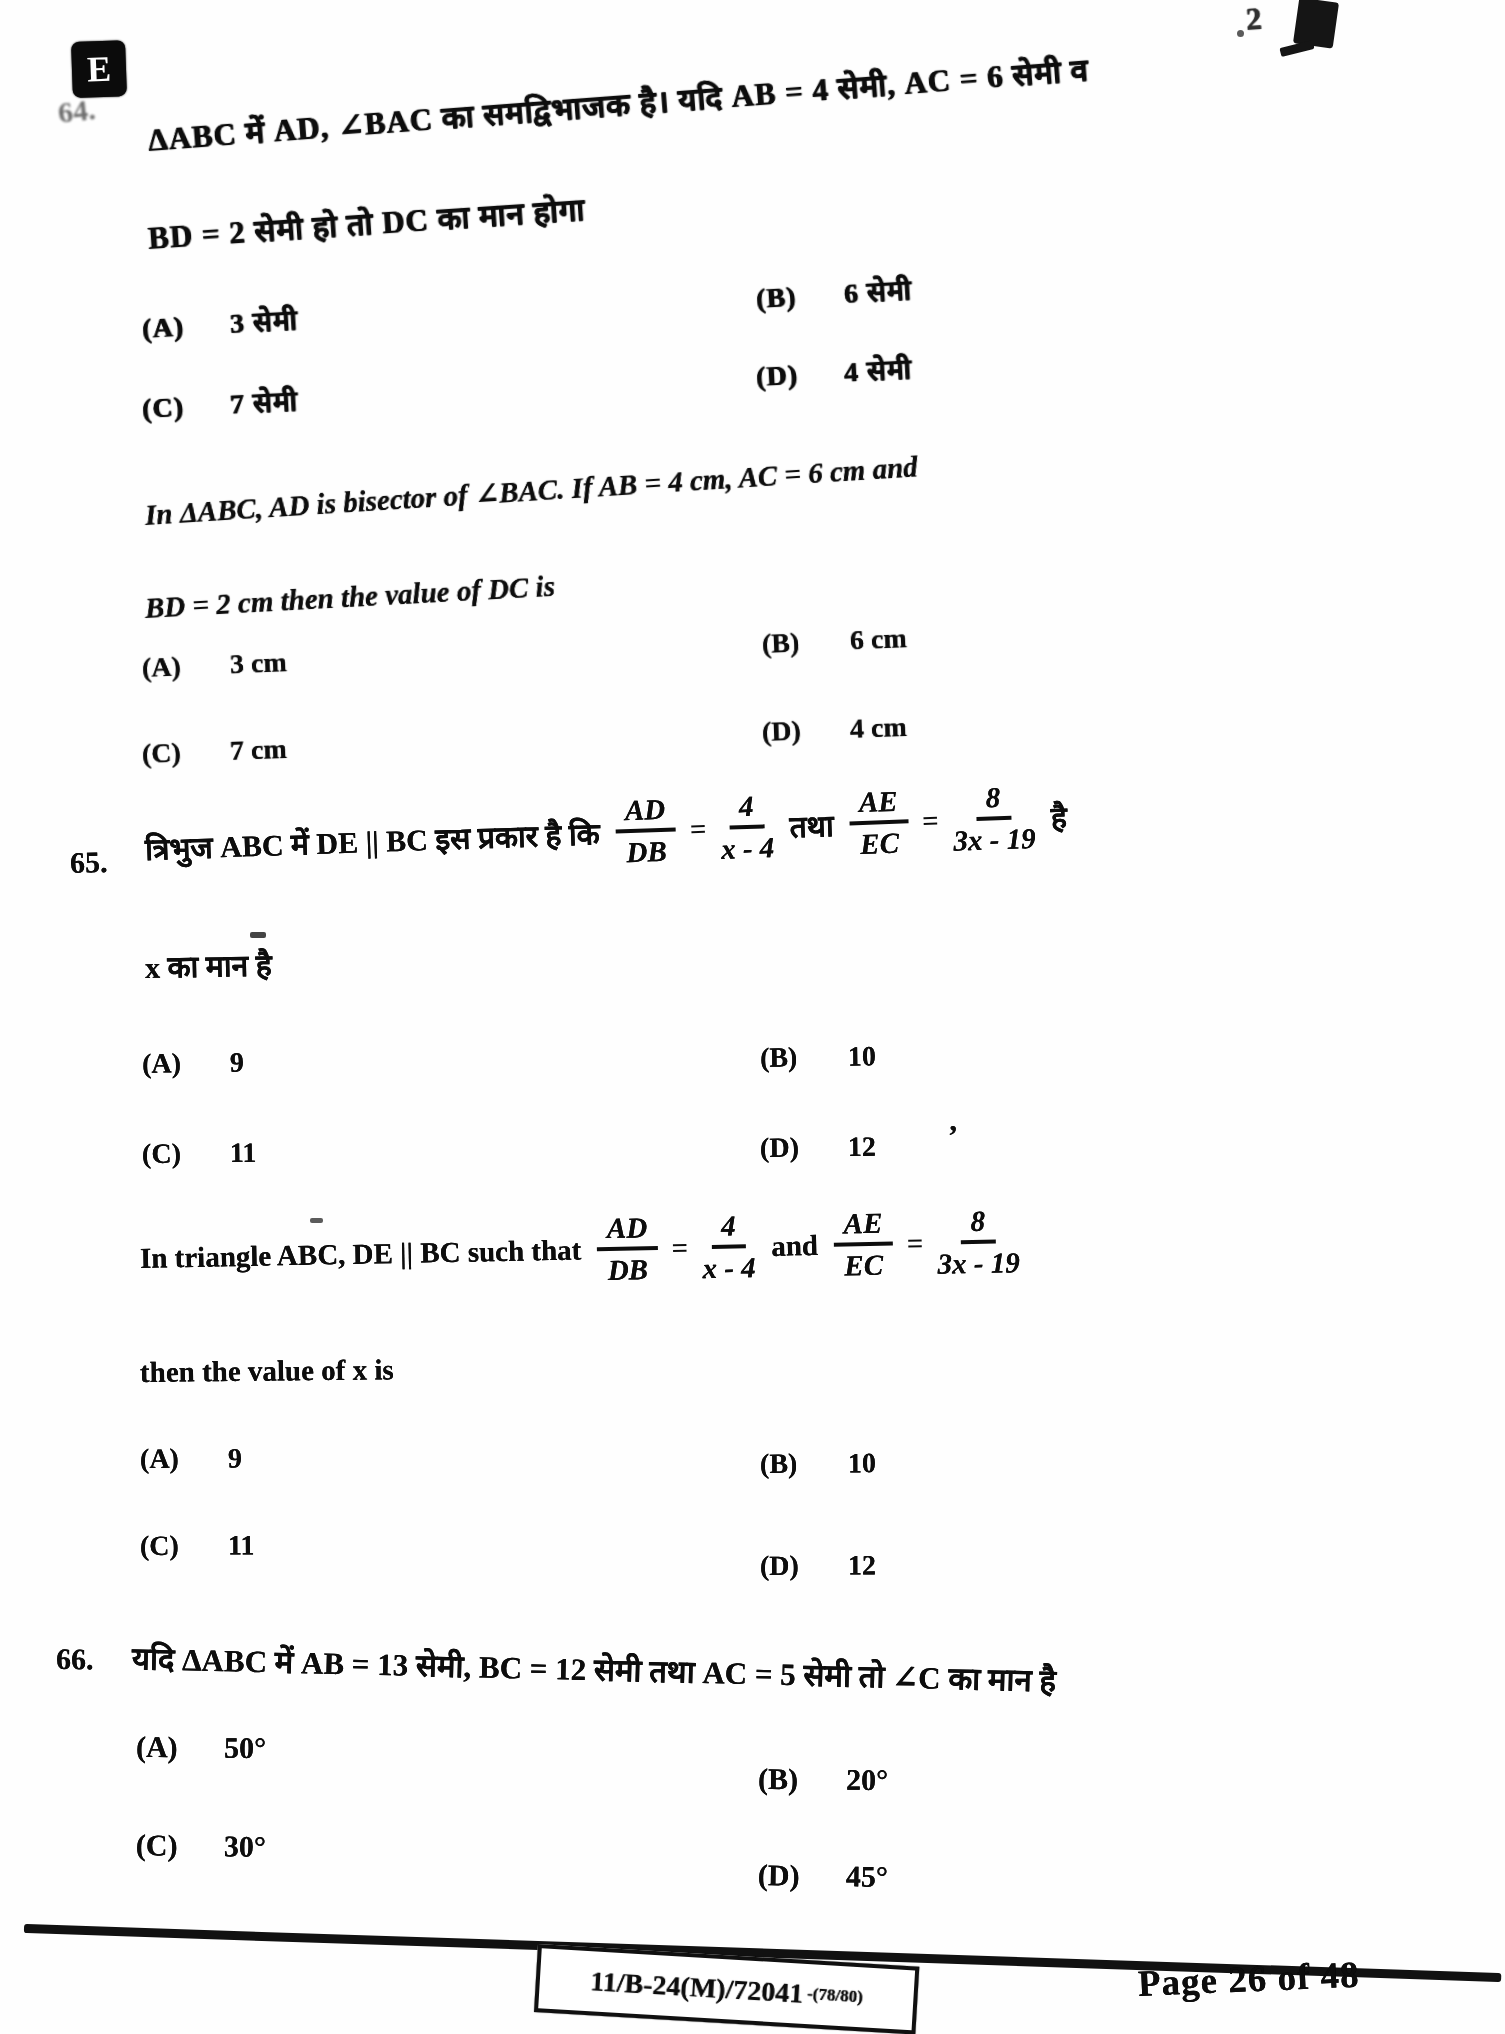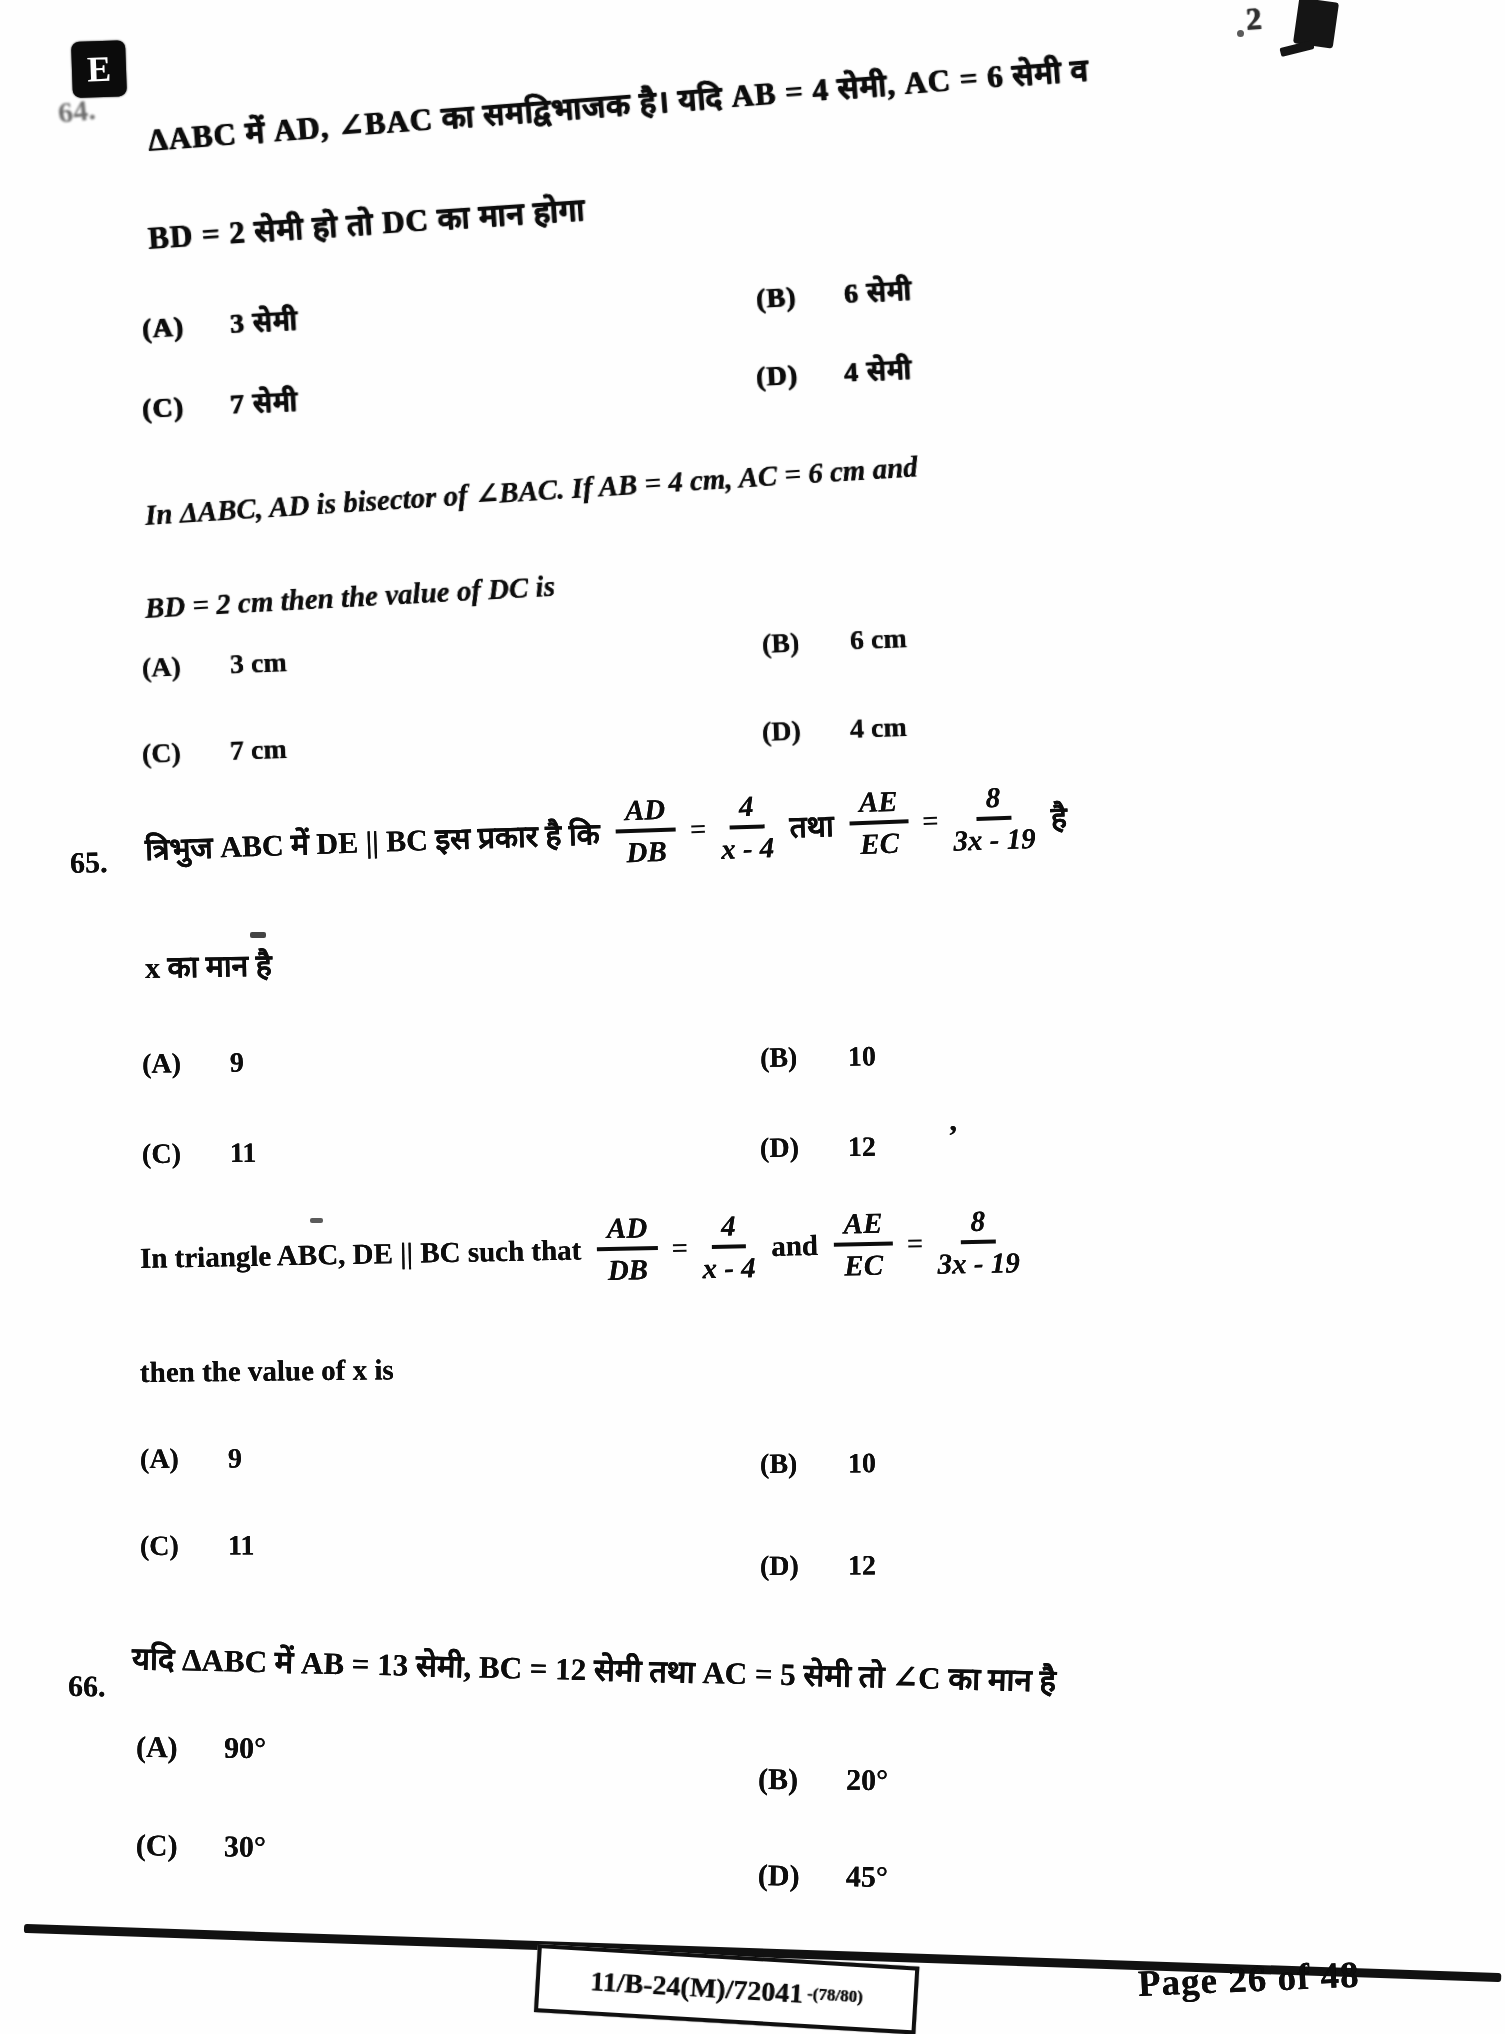--- a/index.html
+++ b/index.html
@@ -181,26 +181,26 @@
   </div>
   <div class="abs opt print" style="left:140px;top:1530px;transform:rotate(-.3deg);">
     <span class="k">(C)</span>
     <span class="v">11</span>
   </div>
   <div class="abs opt print" style="left:760px;top:1550px;transform:rotate(-.3deg);">
     <span class="k">(D)</span>
     <span class="v">12</span>
   </div>
 
-  <div class="abs print sz30" style="left:68px;top:1642px;transform:rotate(.5deg);font-weight:800;margin-top:27px;">66.</div>
+  <div class="abs print sz30" style="left:56px;top:1642px;transform:rotate(.5deg);font-weight:800;">66.</div>
   <div class="abs print sz31" style="left:132px;top:1636px;transform:rotate(1.4deg);">यदि ΔABC में AB = 13 सेमी, BC = 12 सेमी तथा AC = 5 सेमी तो ∠C का मान है</div>
 
   <div class="abs opt print" style="left:136px;top:1730px;transform:rotate(.5deg);font-size:30px;">
     <span class="k">(A)</span>
-    <span class="v">90°</span>
+    <span class="v">50°</span>
   </div>
   <div class="abs opt print" style="left:758px;top:1762px;transform:rotate(.5deg);font-size:30px;">
     <span class="k">(B)</span>
     <span class="v">20°</span>
   </div>
   <div class="abs opt print" style="left:136px;top:1828px;transform:rotate(.8deg);font-size:30px;">
     <span class="k">(C)</span>
     <span class="v">30°</span>
   </div>
   <div class="abs opt print" style="left:758px;top:1858px;transform:rotate(.8deg);font-size:30px;">

